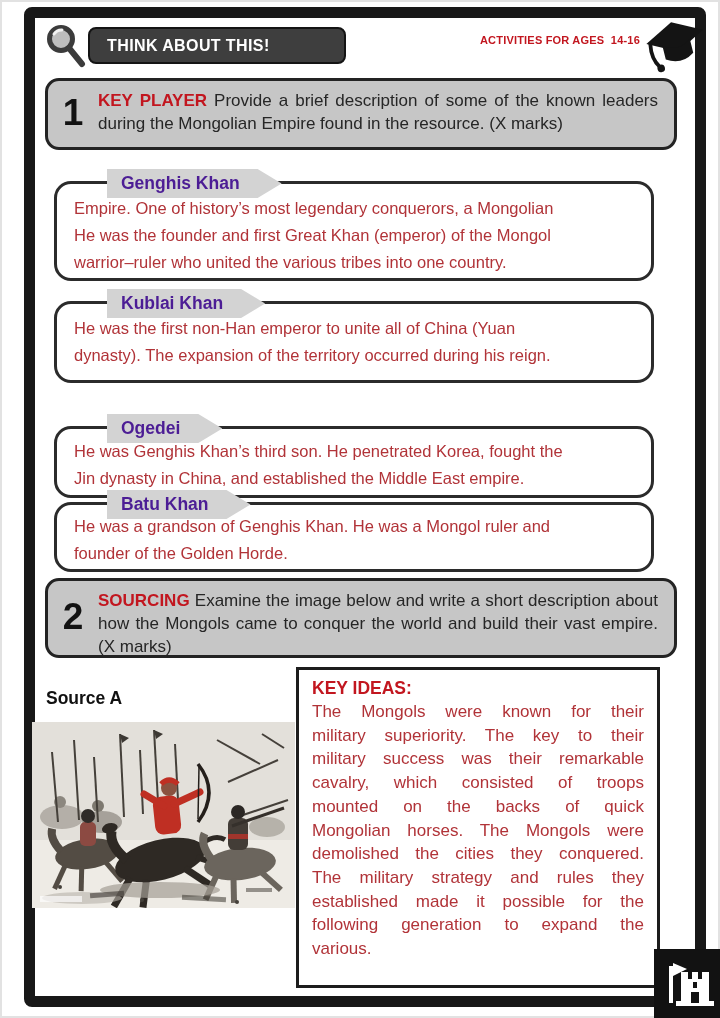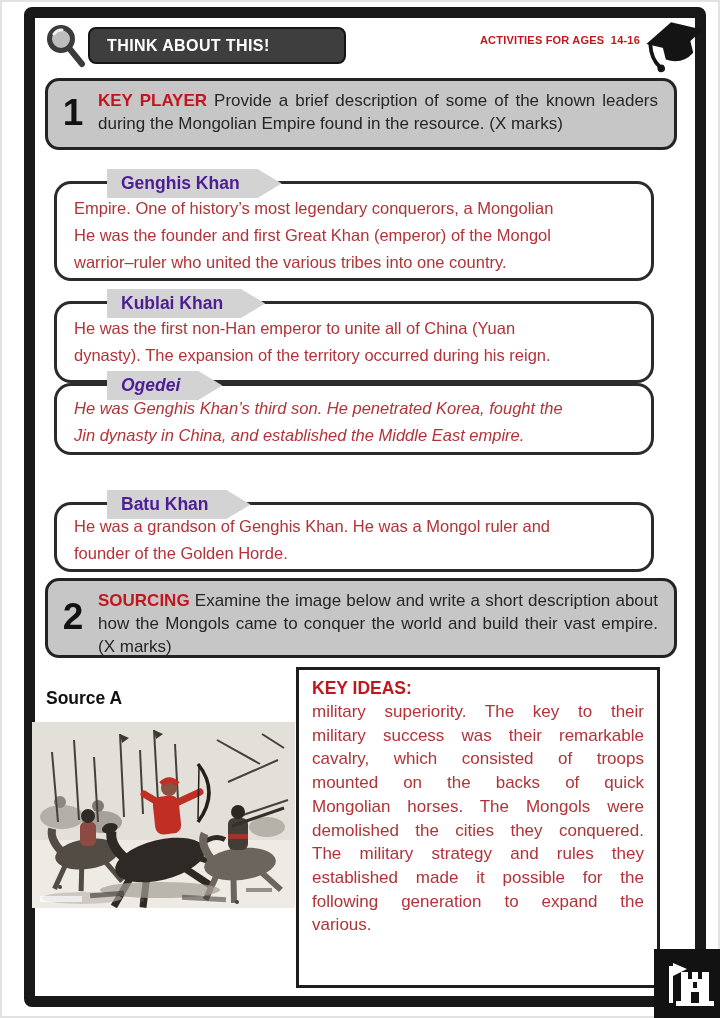--- a/index.html
+++ b/index.html
@@ -117,21 +117,21 @@
   </div>
 
   <div class="abs leaderbox" style="top:301px;height:82px;">
     <div class="tab">Kublai Khan</div>
     <div class="leadertext lines-left">
         <div class="line">He was the first non-Han emperor to unite all of China (Yuan</div>
         <div class="line">dynasty). The expansion of the territory occurred during his reign.</div>
       </div>
   </div>
 
-  <div class="abs leaderbox" style="top:383px;height:72px;font-style:italic;">
+  <div class="abs leaderbox" style="top:426px;height:72px;">
     <div class="tab">Ogedei</div>
     <div class="leadertext lines-left" style="padding-top:9px;">
         <div class="line">He was Genghis Khan’s third son. He penetrated Korea, fought the</div>
         <div class="line">Jin dynasty in China, and established the Middle East empire.</div>
       </div>
   </div>
 
   <div class="abs leaderbox" style="top:502px;height:70px;">
     <div class="tab">Batu Khan</div>
     <div class="leadertext lines-left" style="padding-top:8px;">
@@ -226,20 +226,21 @@
       <rect x="8" y="174" width="42" height="6" fill="#ffffff" opacity="0.65"></rect>
       <circle cx="110" cy="178" r="2" fill="#44403a"></circle>
       <circle cx="205" cy="180" r="2" fill="#44403a"></circle>
       <circle cx="28" cy="165" r="2" fill="#44403a"></circle>
     </svg>
   </div>
 
   <div class="abs kibox">
     <div class="kititle">KEY IDEAS:</div>
     <div class="kilines">
+        <div class="line">The Mongols were known for their</div>
         <div class="line">military superiority. The key to their</div>
         <div class="line">military success was their remarkable</div>
         <div class="line">cavalry, which consisted of troops</div>
         <div class="line">mounted on the backs of quick</div>
         <div class="line">Mongolian horses. The Mongols were</div>
         <div class="line">demolished the cities they conquered.</div>
         <div class="line">The military strategy and rules they</div>
         <div class="line">established made it possible for the</div>
         <div class="line">following generation to expand the</div>
         <div class="line">various.</div>

